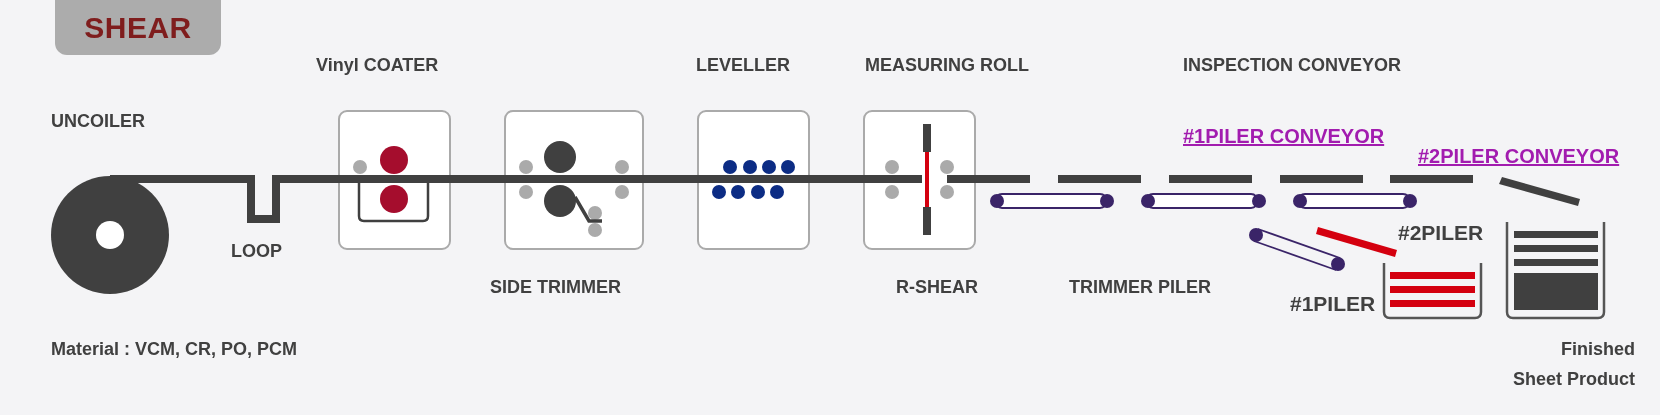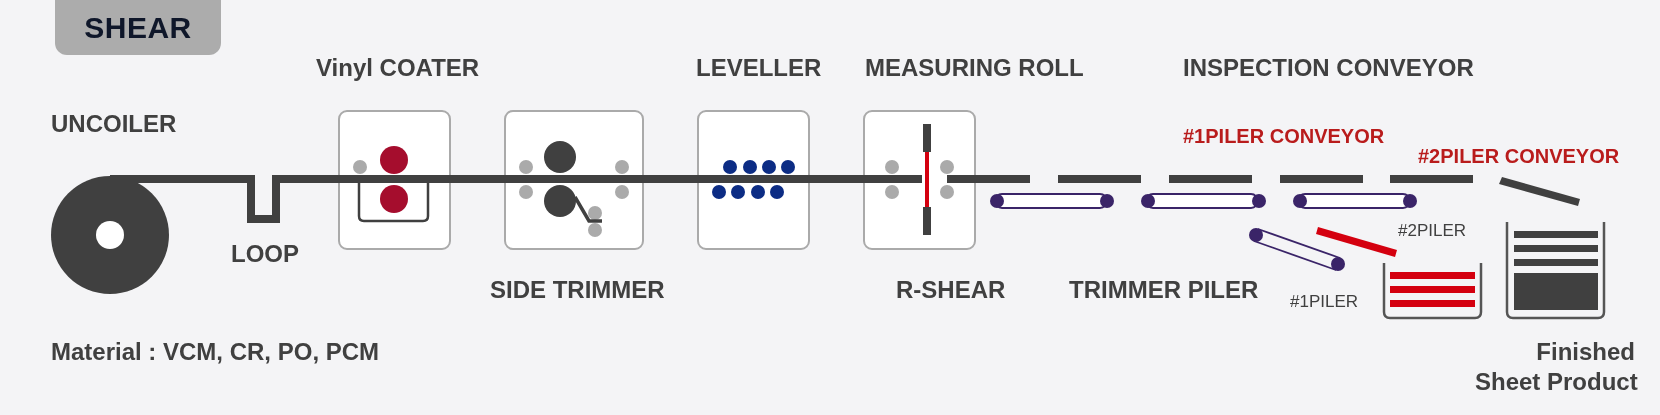--- a/index.html
+++ b/index.html
@@ -5,30 +5,30 @@
   html, body { margin: 0; padding: 0; }
   body {
     width: 1660px; height: 415px; overflow: hidden;
     background: #f4f4f6;
     font-family: "Liberation Sans", "DejaVu Sans", sans-serif;
     position: relative;
   }
   .badge {
     position: absolute; left: 55px; top: 0; width: 166px; height: 55px;
     background: #acacac; border-radius: 0 0 12px 12px;
-    color: #0f172a; font-weight: bold; font-size: 30px;
+    color: #7f1d1d; font-weight: bold; font-size: 30px;
     display: flex; align-items: center; justify-content: center;
     letter-spacing: 0.5px;
   }
   .lbl {
-    position: absolute; font-weight: bold; color: #404040; font-size: 24px;
+    position: absolute; font-weight: bold; color: #404040; font-size: 18px;
     white-space: nowrap; line-height: 1;
   }
-  .lbl.purple { color: #b91c1c; }
-  .lbl.plain { font-weight: normal; font-size: 17px; }
+  .lbl.purple { color: #a21caf; text-decoration: underline; }
+  .lbl.plain { font-weight: bold; font-size: 21px; }
   .lbl.center { text-align: right; }
   svg.diagram { position: absolute; left: 0; top: 0; }
 </style>
 </head>
 <body>
 
 <div class="badge">SHEAR</div>
 
 <svg class="diagram" width="1660" height="415" viewBox="0 0 1660 415">
 

